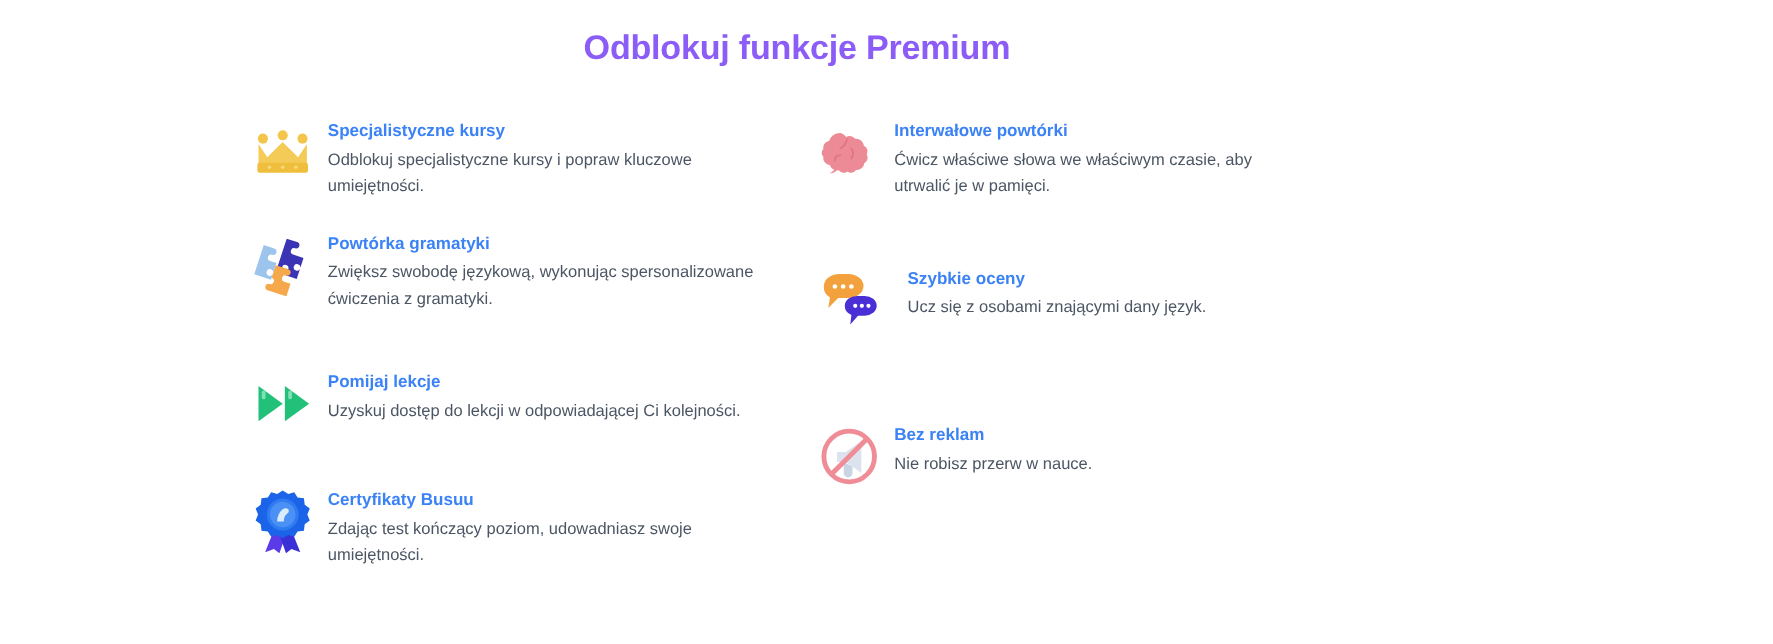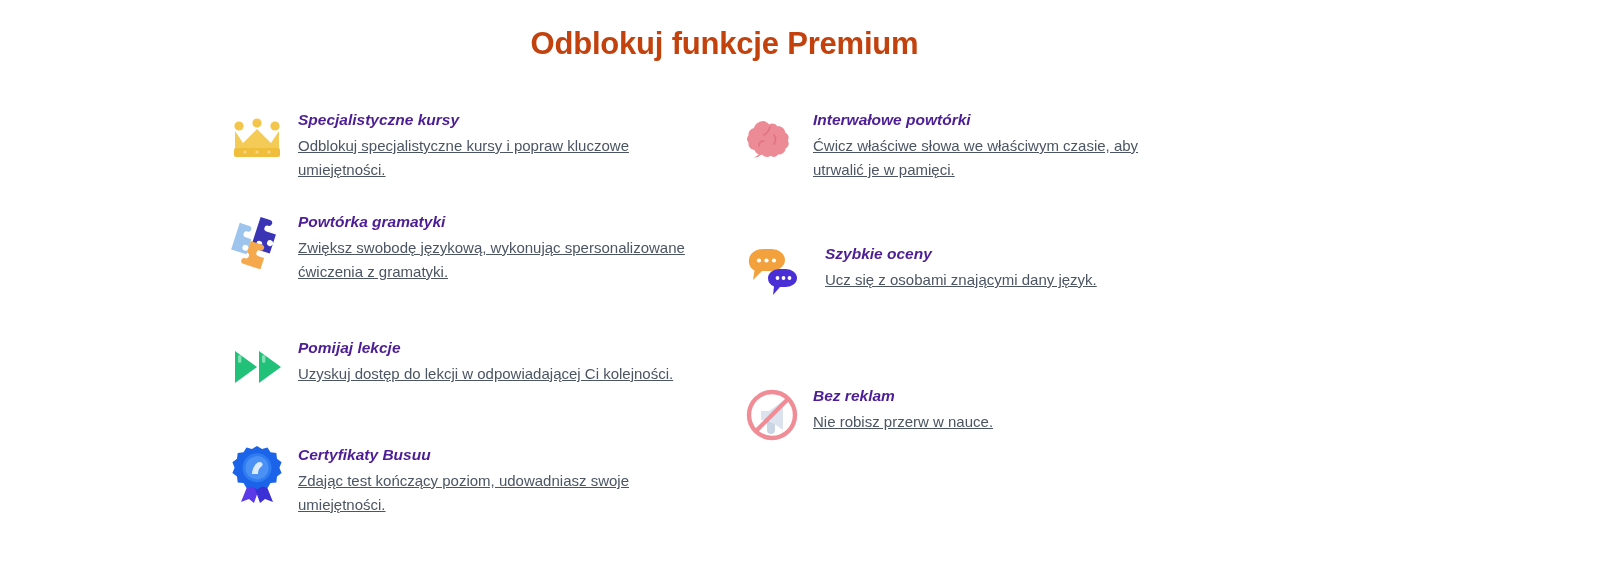--- a/index.html
+++ b/index.html
@@ -21,21 +21,21 @@
     position: relative;
   }
   .page-title {
     position: absolute;
     left: 0;
     top: 24px;
     width: 1449px;
     text-align: center;
     font-size: 31px;
     font-weight: bold;
-    color: #c2410c;
+    color: #8b5cf6;
     letter-spacing: -0.2px;
     line-height: 40px;
   }
   .features {
     position: absolute;
     left: 228px;
     top: 104px;
     width: 1000px;
   }
   .col {
@@ -60,32 +60,30 @@
     justify-content: center;
     margin-right: 12px;
     margin-top: 6px;
   }
   .feature .text-wrap {
     padding-top: 6px;
   }
   .feature-title {
     font-size: 15.5px;
     font-weight: bold;
-    color: #4c1d95;
+    color: #3b82f6;
     line-height: 20px;
     margin-bottom: 4px;
     white-space: nowrap;
-    font-style: italic;
   }
   .feature-desc {
     font-size: 15px;
     color: #4b5563;
     line-height: 24px;
     max-width: 400px;
-    text-decoration: underline;
   }
   .col-right .feature-desc { max-width: 360px; }
 
   
   .row-0 { margin-top: 0px; }
   .row-1 { margin-top: 24px; }
   .row-2 { margin-top: 48px; }
   .row-3 { margin-top: 43px; }
   .col-right .row-1 { margin-top: 56px; gap: 12px; }
   .col-right .row-2 { margin-top: 78px; }

